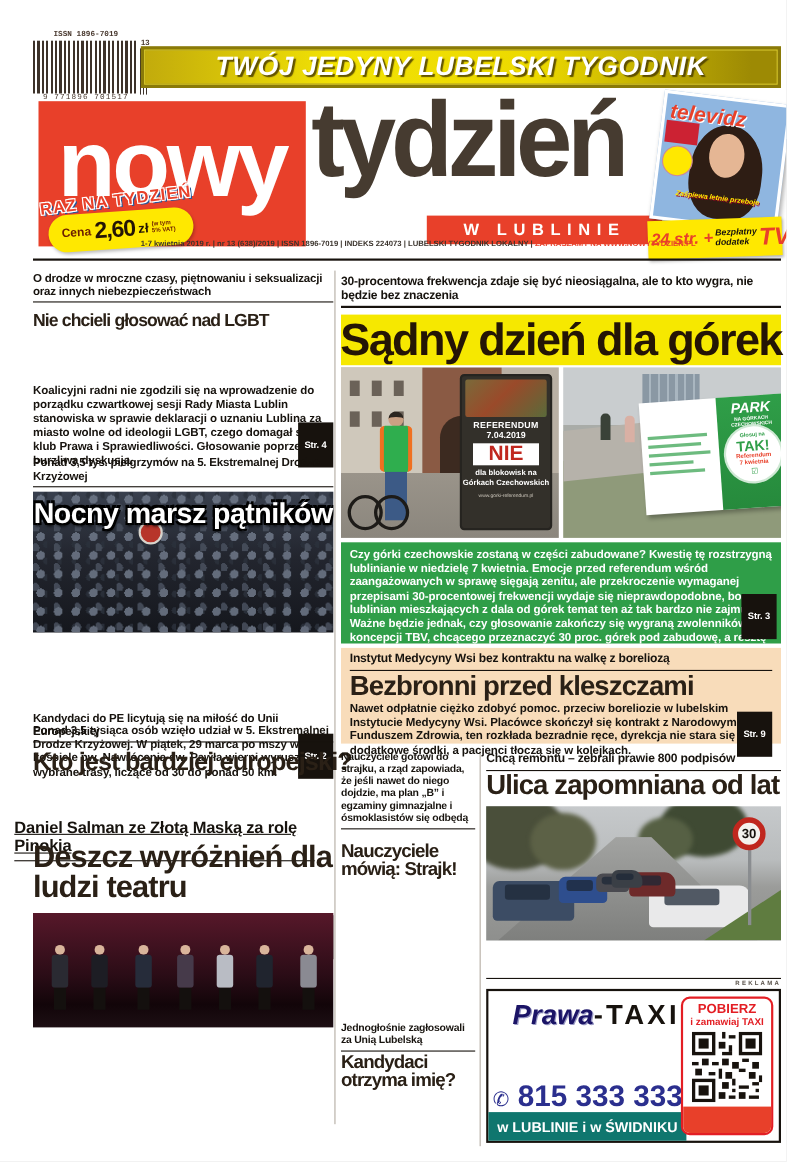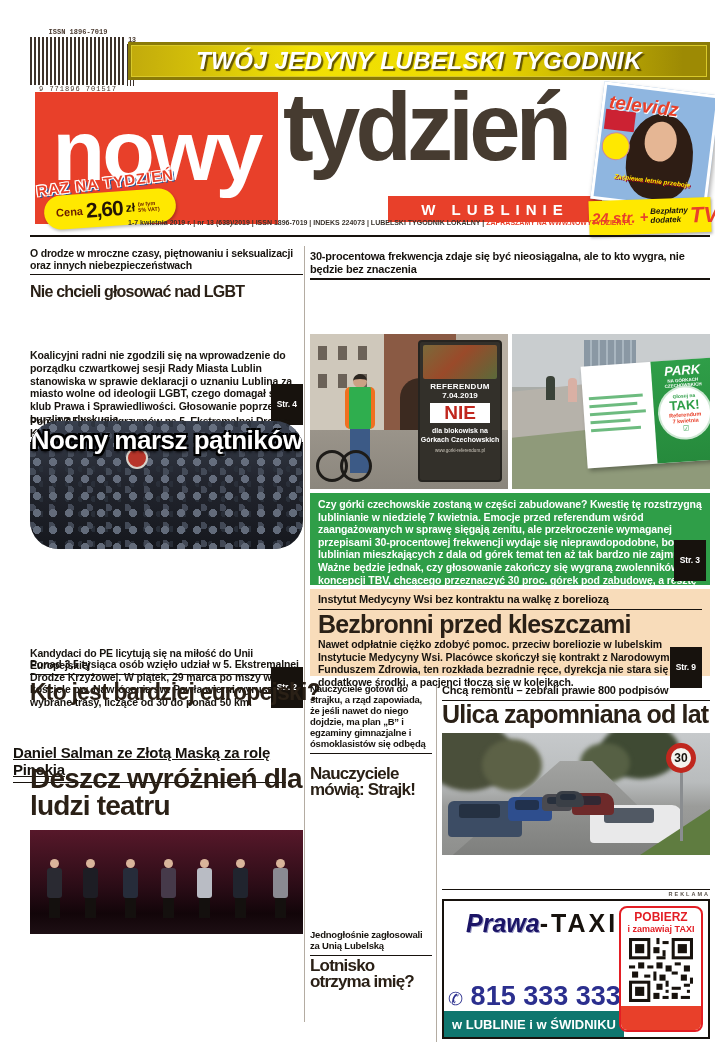--- a/index.html
+++ b/index.html
@@ -183,21 +183,21 @@
   <div class="vline" style="left:436px;top:682px;height:360px;"></div>
 
   <div class="abs kicker" style="left:30px;top:247px;width:273px;font-size:10.5px;">O drodze w mroczne czasy, piętnowaniu i seksualizacji oraz innych niebezpieczeństwach</div>
   <div class="abs headline" style="left:30px;top:284px;width:273px;font-size:16px;">Nie chcieli głosować nad LGBT</div>
   <div class="abs body-text" style="left:30px;top:349px;width:273px;font-size:10.5px;">
     <span>Koalicyjni radni nie zgodzili się na wprowadzenie do porządku czwartkowej sesji Rady Miasta Lublin stanowiska w sprawie deklaracji o uznaniu Lublina za miasto wolne od ideologii LGBT, czego domagał się klub Prawa i Sprawiedliwości. Głosowanie poprzedziła burzliwa dyskusja.</span>
     <span class="badge">Str. 4</span>
   </div>
 
   <div class="abs kicker" style="left:30px;top:415px;width:273px;font-size:10.5px;">Ponad 3,5 tys. pielgrzymów na 5. Ekstremalnej Drodze Krzyżowej</div>
-  <div class="photo crowd" style="left:30px;top:421px;width:273px;height:128px;border-radius:28px;">
+  <div class="photo crowd" style="left:30px;top:447px;width:273px;height:128px;">
     <div class="heads"></div>
     <div class="sign"></div>
     <div class="photo-head">Nocny marsz pątników</div>
   </div>
   <div class="abs body-text" style="left:30px;top:581px;width:273px;font-size:10.5px;">
     <span>Ponad 3,5 tysiąca osób wzięło udział w 5. Ekstremalnej Drodze Krzyżowej. W piątek, 29 marca po mszy w kościele pw. Nawrócenia św. Pawła wierni wyruszyli na wybrane trasy, liczące od 30 do ponad 50 km.</span>
     <span class="badge">Str. 2</span>
   </div>
 
   <div class="abs kicker" style="left:30px;top:647px;width:273px;font-size:10.5px;">Kandydaci do PE licytują się na miłość do Unii Europejskiej</div>
@@ -241,20 +241,23 @@
         <div class="l"></div>
       </div>
     <div class="fig" style="left:242px;">
         <div class="h"></div>
         <div class="b" style="background:#8a8a92;"></div>
         <div class="l"></div>
       </div>
   </div>
 
   <div class="abs kicker" style="left:310px;top:250px;width:400px;font-size:11px;border-bottom-width:2px;">30-procentowa frekwencja zdaje się być nieosiągalna, ale to kto wygra, nie będzie bez znaczenia</div>
+  <div class="abs yellow-head" style="left:310px;top:286px;width:400px;height:46px;">
+    <span>Sądny dzień dla górek</span>
+  </div>
 
   <div class="photo ref-left" style="left:310px;top:334px;width:198px;height:155px;">
     <div class="facade">
       <div class="win" style="left:8px;top:12px;"></div>
         <div class="win" style="left:28px;top:12px;"></div>
         <div class="win" style="left:48px;top:12px;"></div>
       <div class="win" style="left:8px;top:40px;"></div>
         <div class="win" style="left:28px;top:40px;"></div>
         <div class="win" style="left:48px;top:40px;"></div>
     </div>
@@ -314,21 +317,21 @@
     <div class="body-text" style="font-size:10.5px;margin-top:2px;">
       <span>Nawet odpłatnie ciężko zdobyć pomoc. przeciw boreliozie w lubelskim Instytucie Medycyny Wsi. Placówce skończył się kontrakt z Narodowym Funduszem Zdrowia, ten rozkłada bezradnie ręce, dyrekcja nie stara się o dodatkowe środki, a pacjenci tłoczą się w kolejkach.</span>
       <span class="badge">Str. 9</span>
     </div>
   </div>
 
   <div class="abs kicker" style="left:310px;top:684px;width:122px;font-size:9.5px;">Nauczyciele gotowi do strajku, a rząd zapowiada, że jeśli nawet do niego dojdzie, ma plan „B” i egzaminy gimnazjalne i ósmoklasistów się odbędą</div>
   <div class="abs headline" style="left:310px;top:766px;width:122px;font-size:17px;">Nauczyciele mówią: Strajk!</div>
 
   <div class="abs kicker" style="left:310px;top:930px;width:122px;font-size:9.5px;">Jednogłośnie zagłosowali za Unią Lubelską</div>
-  <div class="abs headline" style="left:310px;top:958px;width:122px;font-size:17px;">Lotnisko otrzyma imię?</div>
+  <div class="abs headline" style="left:310px;top:958px;width:122px;font-size:17px;">Kandydaci otrzyma imię?</div>
 
   <div class="abs kicker" style="left:442px;top:684px;width:268px;font-size:11px;">Chcą remontu – zebrali prawie 800 podpisów</div>
   <div class="abs headline" style="left:442px;top:702px;width:268px;font-size:25px;white-space:nowrap;">Ulica zapomniana od lat</div>
   <div class="photo street" style="left:442px;top:733px;width:268px;height:122px;">
     <div class="tree" style="left:-18px;top:-12px;width:90px;height:70px;background:#4a4f3a;"></div>
     <div class="tree" style="left:40px;top:6px;width:60px;height:52px;background:#5c6146;"></div>
     <div class="tree" style="right:30px;top:-10px;width:80px;height:56px;background:#3f4a33;"></div>
     <div class="tree" style="right:80px;top:10px;width:50px;height:40px;background:#566044;"></div>
     <div class="road"></div>
     <div class="car" style="left:6px;bottom:18px;width:74px;height:36px;background:#3c4c64;">

